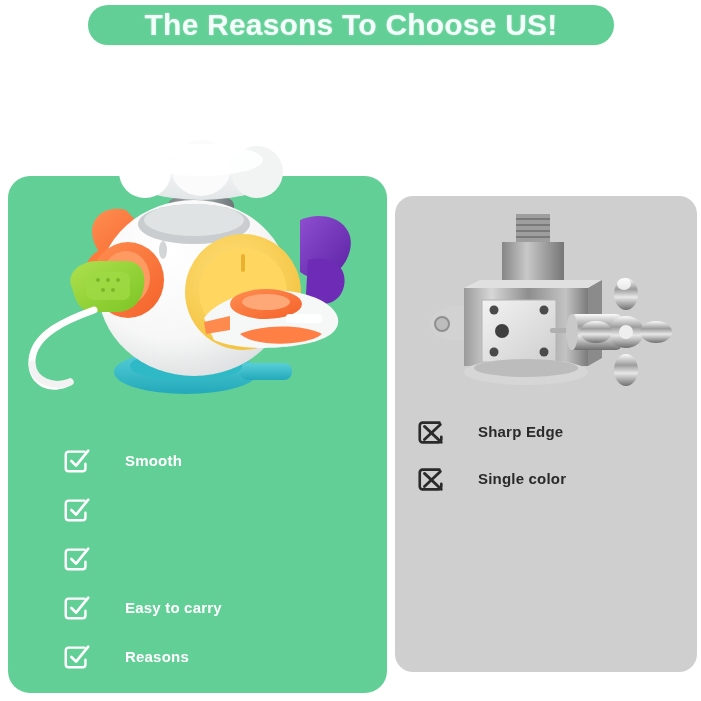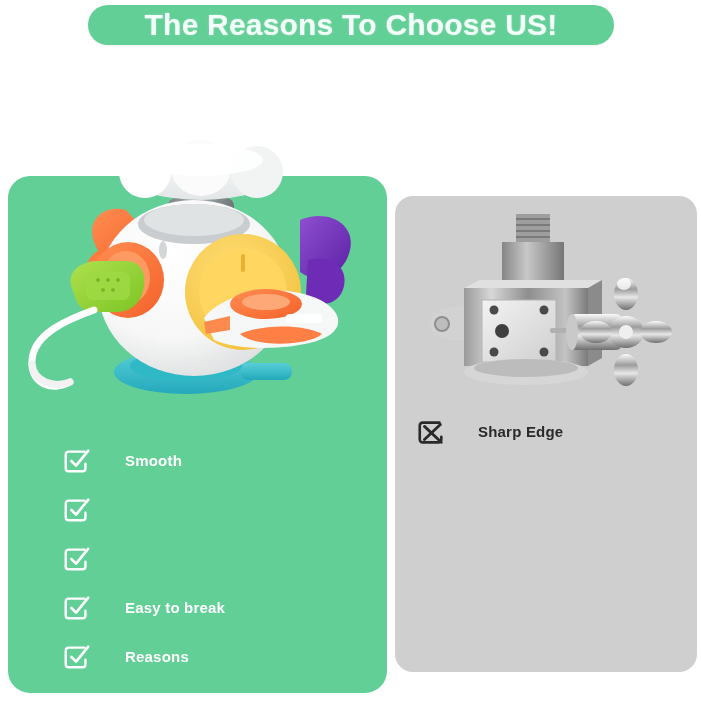--- a/index.html
+++ b/index.html
@@ -276,21 +276,21 @@
         <path d="M24 6 H7 a3 3 0 0 0 -3 3 V24 a3 3 0 0 0 3 3 H22 a3 3 0 0 0 3 -3 V19" fill="none" stroke="#ffffff" stroke-width="2.6" stroke-linecap="round"></path>
         <path d="M10 16 L15 21 L28 5" fill="none" stroke="#ffffff" stroke-width="2.8" stroke-linecap="round" stroke-linejoin="round"></path>
       </svg>
     </div>
 
     <div class="row">
       <svg class="mark" viewBox="0 0 32 32">
         <path d="M24 6 H7 a3 3 0 0 0 -3 3 V24 a3 3 0 0 0 3 3 H22 a3 3 0 0 0 3 -3 V19" fill="none" stroke="#ffffff" stroke-width="2.6" stroke-linecap="round"></path>
         <path d="M10 16 L15 21 L28 5" fill="none" stroke="#ffffff" stroke-width="2.8" stroke-linecap="round" stroke-linejoin="round"></path>
       </svg>
-      <span class="label">Easy to break</span>
+      <span class="label">Easy to carry</span>
     </div>
 
     <div class="row">
       <svg class="mark" viewBox="0 0 32 32">
         <path d="M24 6 H7 a3 3 0 0 0 -3 3 V24 a3 3 0 0 0 3 3 H22 a3 3 0 0 0 3 -3 V19" fill="none" stroke="#ffffff" stroke-width="2.6" stroke-linecap="round"></path>
         <path d="M10 16 L15 21 L28 5" fill="none" stroke="#ffffff" stroke-width="2.8" stroke-linecap="round" stroke-linejoin="round"></path>
       </svg>
       <span class="label">Reasons</span>
     </div>
 
@@ -303,16 +303,24 @@
         <path d="M25 6 H7 a3 3 0 0 0 -3 3 V24 a3 3 0 0 0 3 3 H24 a3 3 0 0 0 3 -3 V21" fill="none" stroke="#2a2a2a" stroke-width="2.8" stroke-linecap="round"></path>
         <path d="M9 10 L27 27" fill="none" stroke="#2a2a2a" stroke-width="3" stroke-linecap="round"></path>
         <path d="M26 8 L9 24" fill="none" stroke="#2a2a2a" stroke-width="3" stroke-linecap="round"></path>
       </svg>
       <span class="label">Sharp Edge</span>
     </div>
 
 
 
 
+    <div class="row">
+      <svg class="mark" viewBox="0 0 32 32">
+        <path d="M25 6 H7 a3 3 0 0 0 -3 3 V24 a3 3 0 0 0 3 3 H24 a3 3 0 0 0 3 -3 V21" fill="none" stroke="#2a2a2a" stroke-width="2.8" stroke-linecap="round"></path>
+        <path d="M9 10 L27 27" fill="none" stroke="#2a2a2a" stroke-width="3" stroke-linecap="round"></path>
+        <path d="M26 8 L9 24" fill="none" stroke="#2a2a2a" stroke-width="3" stroke-linecap="round"></path>
+      </svg>
+      <span class="label">Single color</span>
+    </div>
 
   </div>
 
 </div>
 
 </body></html>

